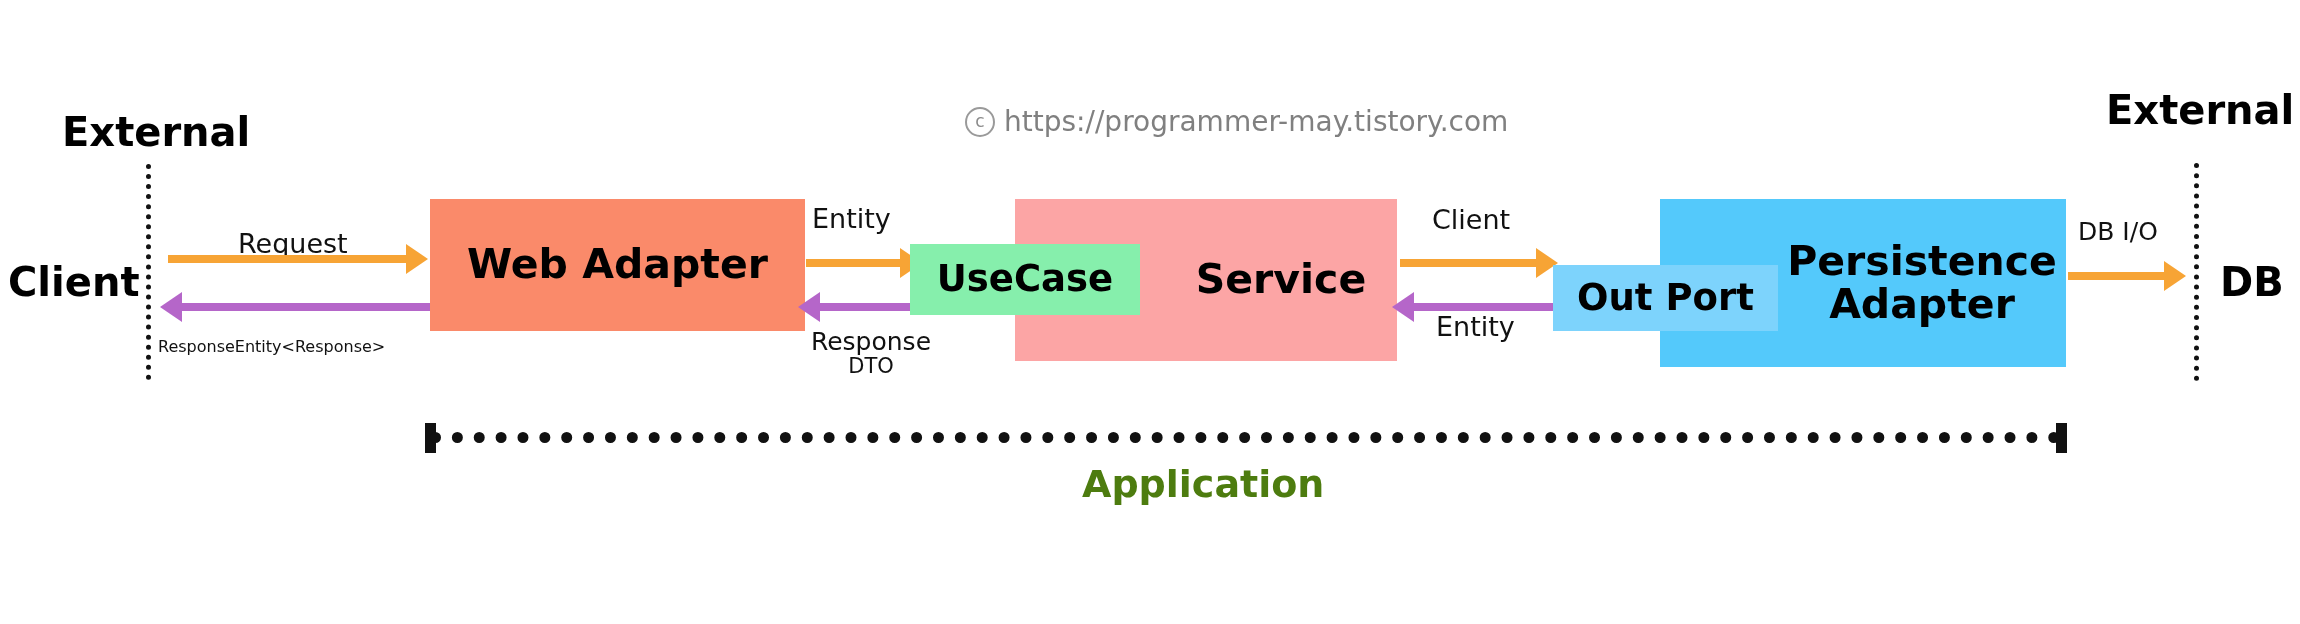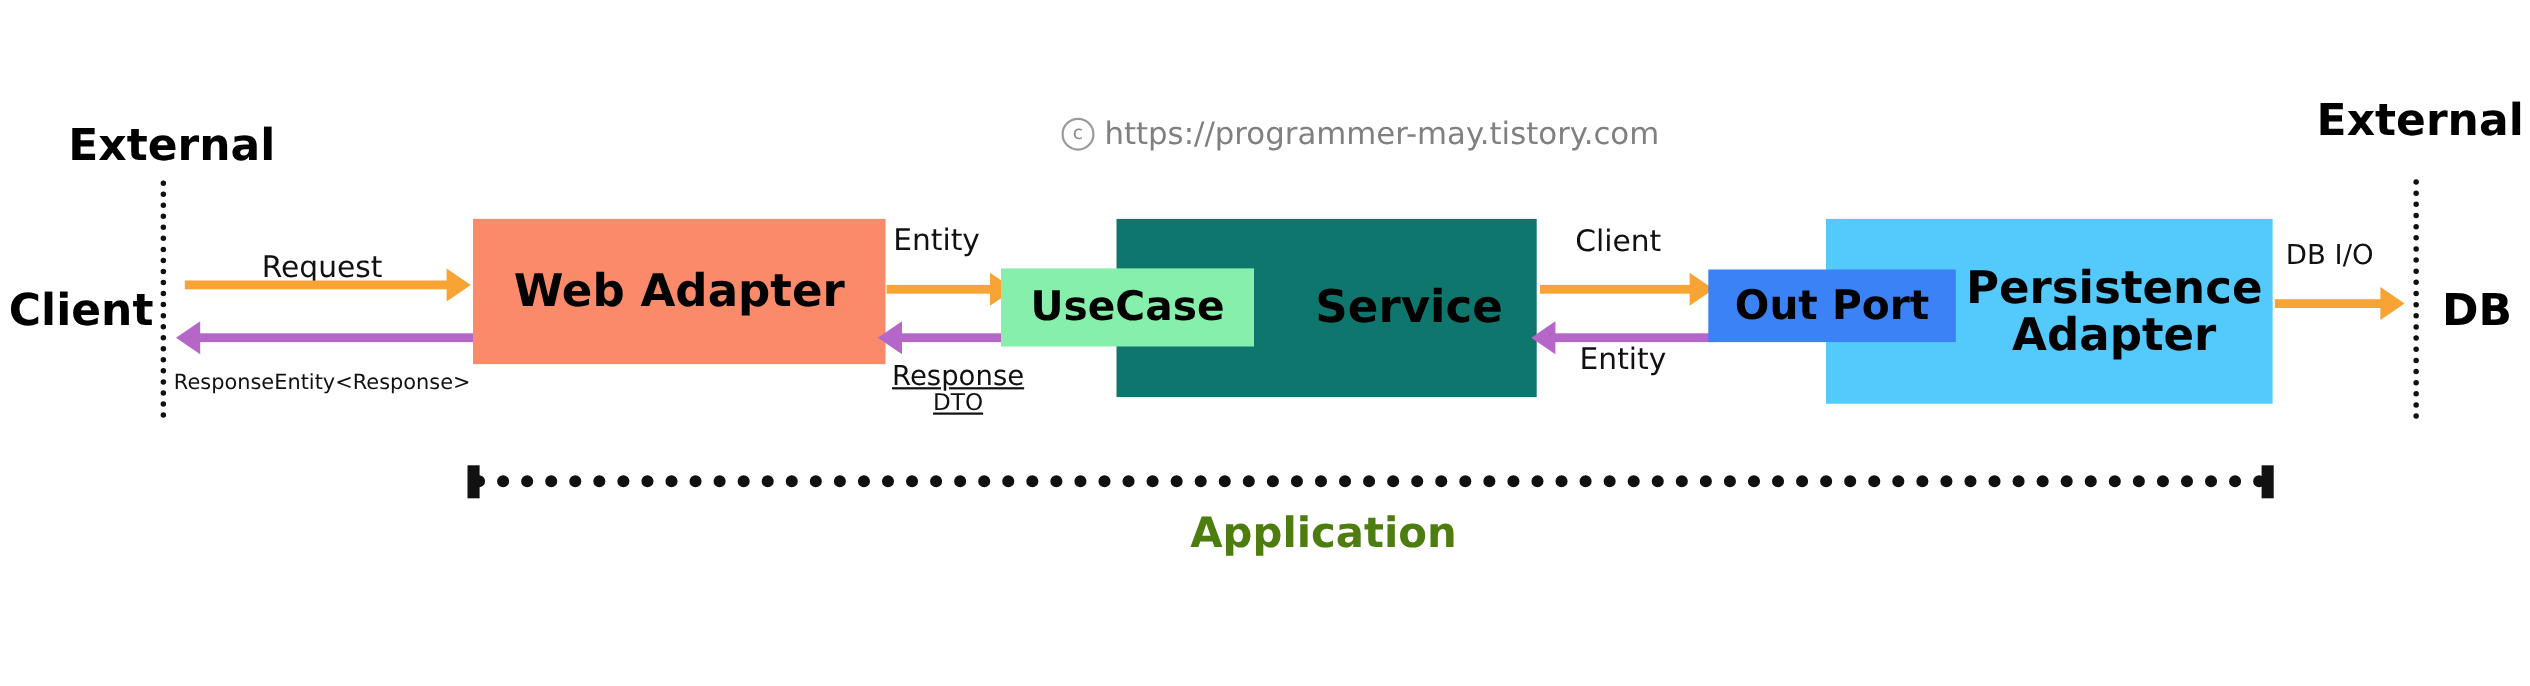--- a/index.html
+++ b/index.html
@@ -42,24 +42,24 @@
     display: flex;
     align-items: center;
     justify-content: center;
     text-align: center;
     color: #000000;
     font-weight: bold;
     line-height: 1.05;
     box-sizing: border-box;
   }
   .box-web      { background: #FA8A6A; font-size: 41px; }
-  .box-service  { background: #0f766e; font-size: 41px; }
+  .box-service  { background: #fca5a5; font-size: 41px; }
   .box-persist  { background: #54C9FB; font-size: 41px; }
   .box-usecase  { background: #86efac; font-size: 37px; }
-  .box-outport  { background: #3b82f6; font-size: 37px; }
+  .box-outport  { background: #7dd3fc; font-size: 37px; margin-top: 20px; }
 
   
   .arrow-shaft {
     position: absolute;
     height: 8px;
   }
   .arrow-orange .arrow-shaft { background: #F7A435; }
   .arrow-purple .arrow-shaft { background: #B566C9; }
 
   .arrow-head {
@@ -79,21 +79,21 @@
 
   
   .edge-label {
     color: #111111;
     white-space: nowrap;
     line-height: 1.08;
     text-align: center;
   }
   .lbl-lg   { font-size: 27px; }
   .lbl-md   { font-size: 25px; }
-  .lbl-sm   { font-size: 19px; text-align: right; }
+  .lbl-sm   { font-size: 16px; text-align: right; }
   .lbl-xs   { font-size: 21px; }
 
   
   .bracket-line {
     position: absolute;
     height: 0;
     border-top: 11px dotted #111111;
   }
   .bracket-cap {
     position: absolute;
@@ -167,21 +167,21 @@
   <div class="abs arrow-orange arrow-right" style="left:806px; top:248px; width:118px; height:30px;">
     <div class="arrow-shaft" style="left:0; top:11px; width:98px;"></div>
     <div class="arrow-head" style="left:94px; top:0;"></div>
   </div>
 
   <div class="abs arrow-purple arrow-left" style="left:798px; top:292px; width:128px; height:30px;">
     <div class="arrow-shaft" style="left:20px; top:11px; width:108px;"></div>
     <div class="arrow-head" style="left:0; top:0;"></div>
   </div>
 
-  <div class="abs edge-label lbl-md" style="left:808px; top:328px; width:126px;text-decoration:underline;">
+  <div class="abs edge-label lbl-md" style="left:808px; top:328px; width:126px;">
     <div>Response</div>
     <div class="lbl-xs">DTO</div>
   </div>
 
   <div class="abs box box-service" style="left:1015px; top:199px; width:382px; height:162px; padding-left:150px;">
     <span>Service</span>
   </div>
 
   <div class="abs box box-usecase" style="left:910px; top:244px; width:230px; height:71px; z-index:3;">
     <span>UseCase</span>

